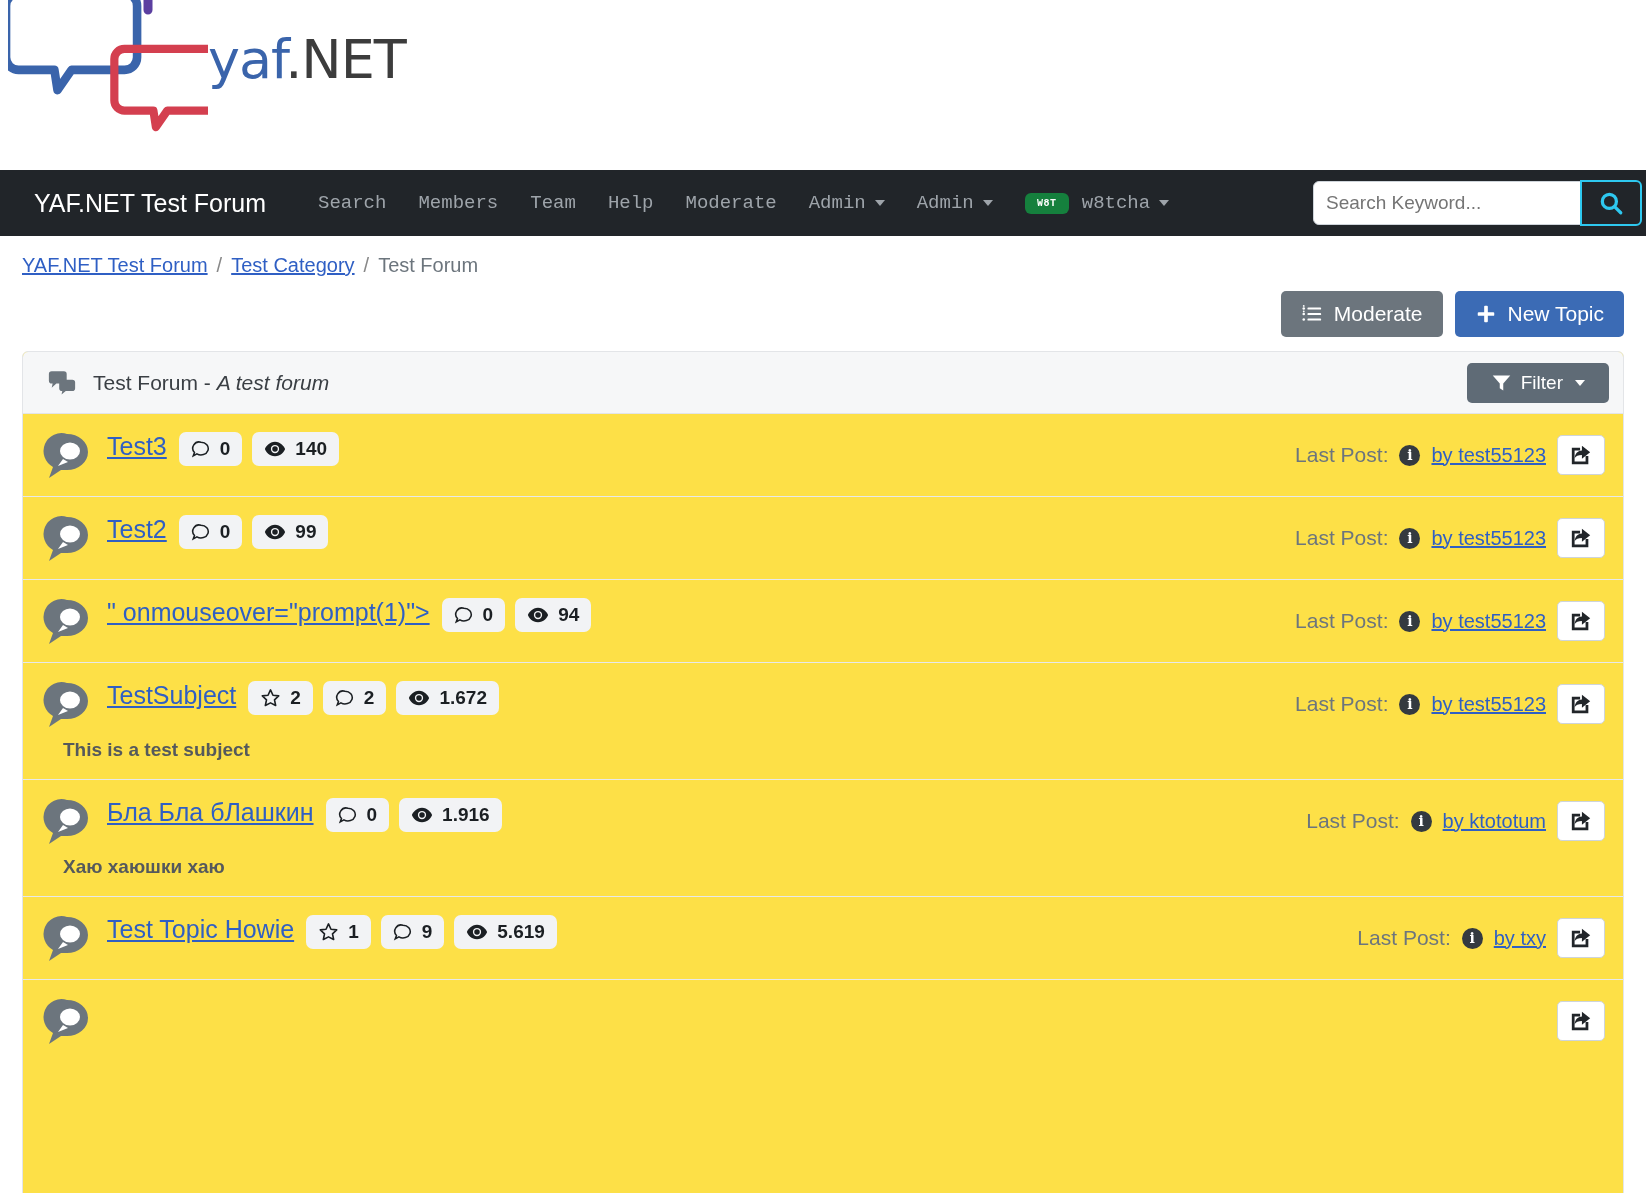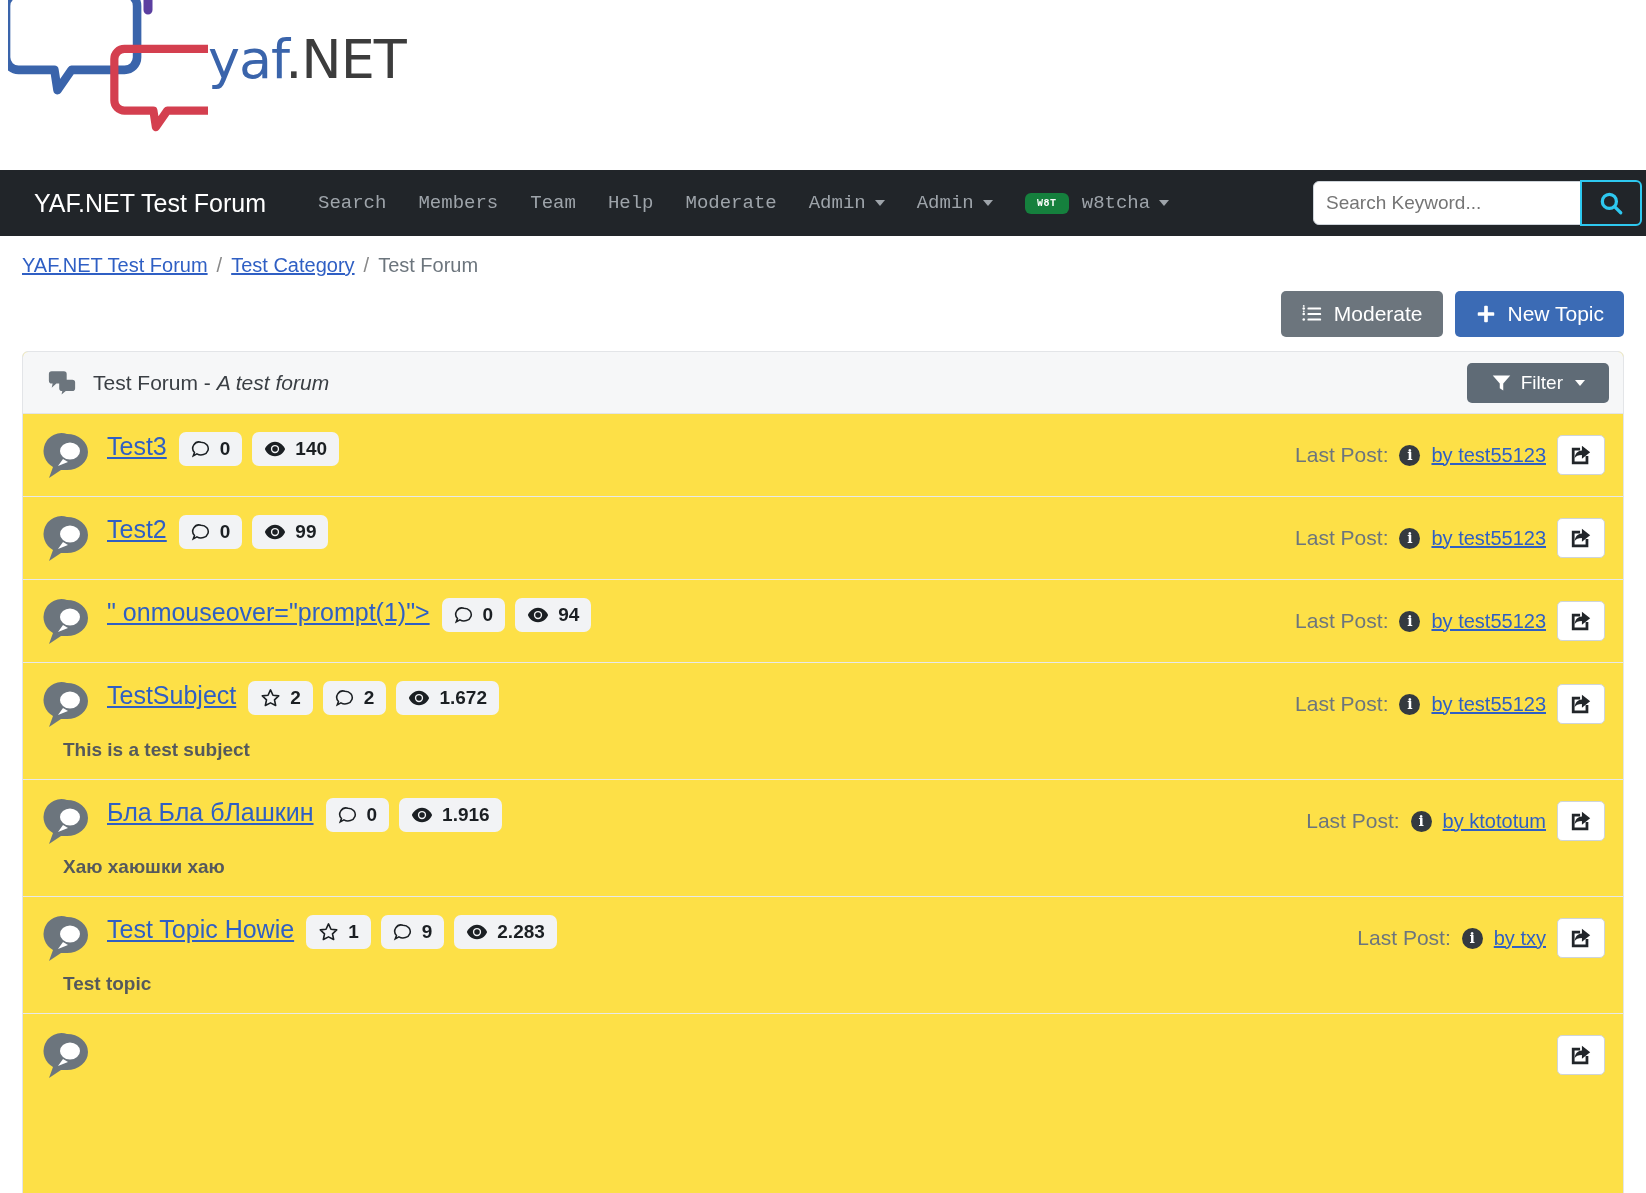--- a/index.html
+++ b/index.html
@@ -429,37 +429,36 @@
             <svg width="20" height="19" viewBox="0 0 22 20" fill="none" stroke="#1b1f23" stroke-width="1.7">
                 <path d="M11 2a8 7 0 1 1 -4.5 12.8L2.5 17l1.3-3.6A7 7 0 0 1 11 2z"></path>
               </svg>
             <span>9</span>
           </span>
           <span class="badge">
             <svg width="22" height="18" viewBox="0 0 24 18" fill="#1b1f23">
                 <path d="M12 1C6 1 1.8 6.2 1 9c.8 2.8 5 8 11 8s10.2-5.2 11-8c-.8-2.8-5-8-11-8zm0 12.5A4.5 4.5 0 1 1 12 4.5a4.5 4.5 0 0 1 0 9z"></path>
                 <circle cx="12" cy="9" r="3"></circle>
               </svg>
-            <span>2.283</span>
+            <span>5.619</span>
           </span>
         </div>
       </div>
       <div class="row-right">
         <span class="lastpost-label">Last Post:</span>
         <span class="info-dot">i</span>
         <a class="lastpost-link">by txy</a>
         <div class="share-btn">
           <svg width="22" height="22" viewBox="0 0 24 24" fill="#212529">
               <path d="M2 4h9v3H5v12h12v-6h3v9H2z"></path>
               <path d="M13 2l9 7-9 7v-4c-4 0-6.5 1.3-8 3.5C5.5 10.5 8 7.5 13 7z"></path>
             </svg>
         </div>
       </div>
     </div>
-    <div class="row-desc">Test topic</div>
   </div>
 
   <div class="row">
     <div class="row-main">
       <div class="topic-left">
         <svg width="52" height="46" viewBox="0 0 26 23" fill="#6c757d">
           <path d="M12 1a10.5 9 0 1 1 0 18h-3l-6 4 2-5.5A9 9 0 0 1 12 1z"></path>
           <ellipse cx="13.5" cy="9.5" rx="5" ry="4.3" fill="#fff"></ellipse>
             <path d="M10 13.5l-2.5 3.5 5-2z" fill="#fff"></path>
         </svg>

